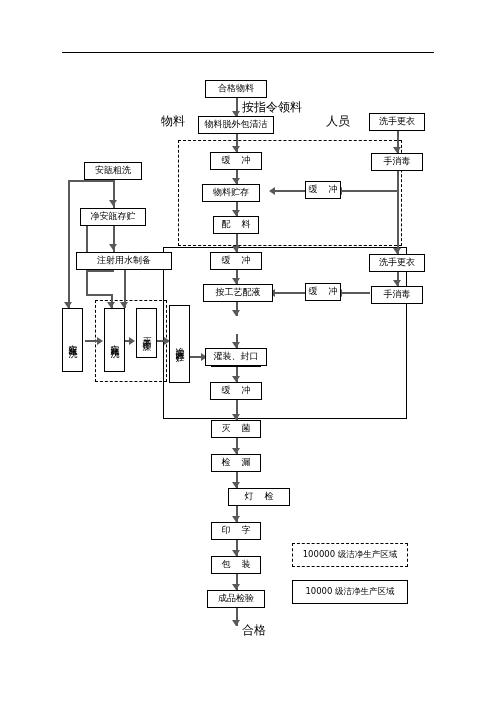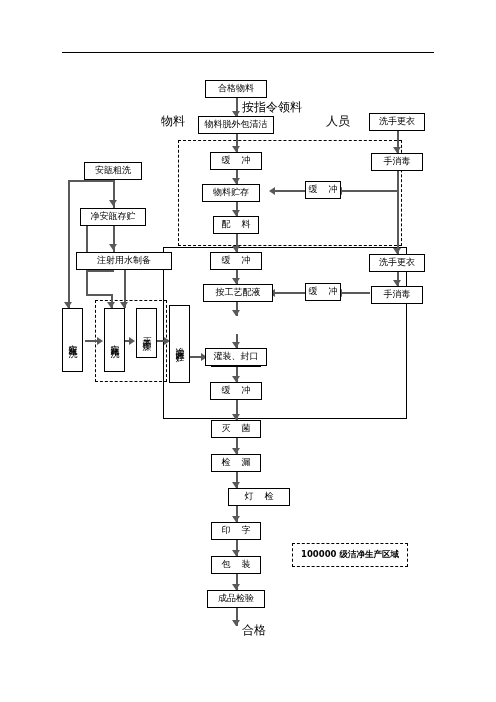--- a/index.html
+++ b/index.html
@@ -289,15 +289,16 @@
 
   <div class="box sp" style="left:211px;top:556px;width:50px;height:18px;">包  装</div>
 
   <div class="box" style="left:207px;top:590px;width:58px;height:18px;">成品检验</div>
 
   <div class="lbl" style="left:161px;top:113px;">物料</div>
   <div class="lbl" style="left:326px;top:113px;">人员</div>
   <div class="lbl" style="left:242px;top:99px;">按指令领料</div>
   <div class="lbl" style="left:242px;top:622px;">合格</div>
 
-  <div class="legend-box dashed" style="left:292px;top:543px;width:116px;height:24px;font-weight:bold;">100000 级洁净生产区域</div>
+  <div class="legend-box dashed" style="left:292px;top:543px;width:116px;height:24px;">100000 级洁净生产区域</div>
+  <div class="legend-box solid" style="left:292px;top:580px;width:116px;height:24px;">10000 级洁净生产区域</div>
 
 </div>
 
 </body></html>

